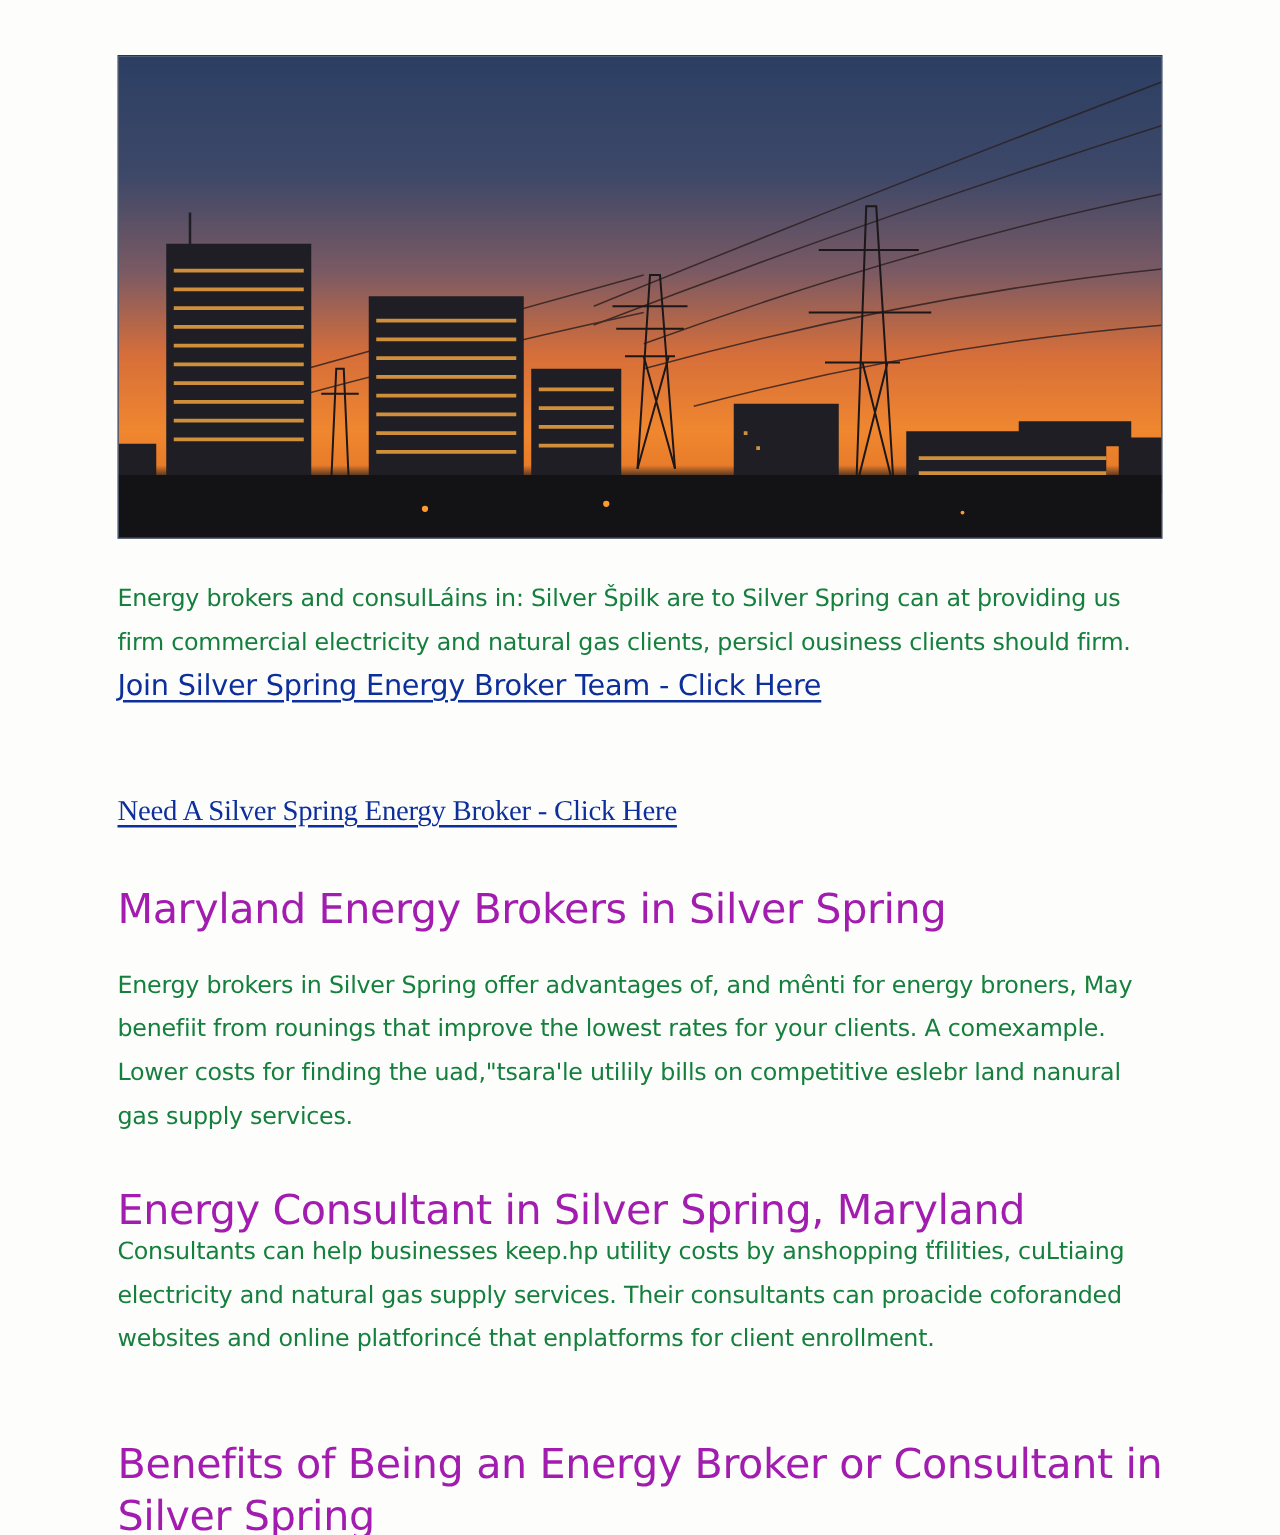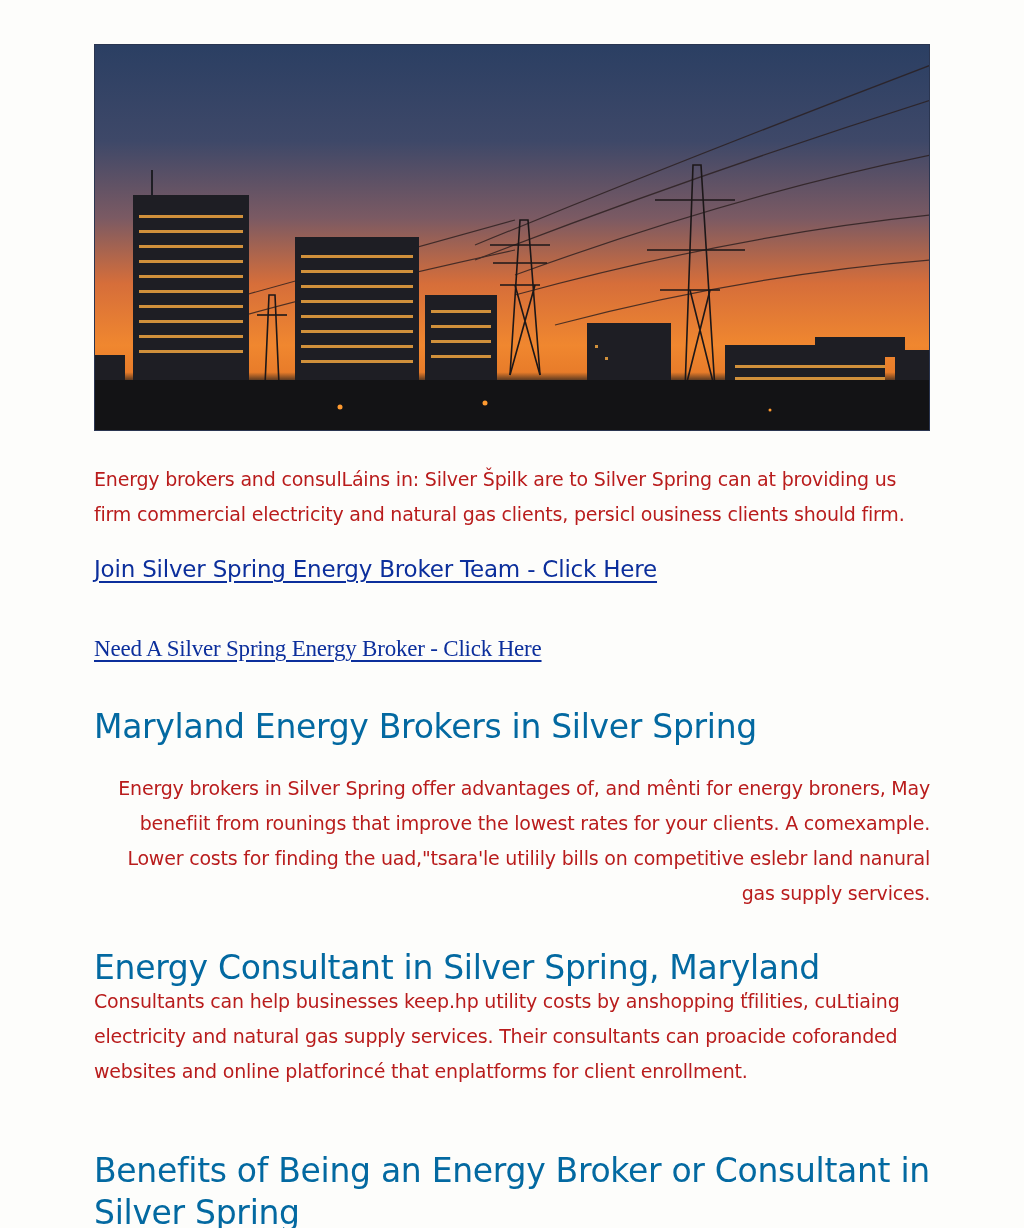--- a/index.html
+++ b/index.html
@@ -12,31 +12,31 @@
     .hero {
       position: absolute; left: 94px; top: 44px; width: 836px; height: 387px;
       overflow: hidden;
       border: 1px solid #2a3550;
       box-sizing: border-box;
       background: linear-gradient(to bottom, #2b3f63 0%, #3e4868 25%, #7b5a63 45%, #d66e3a 62%, #f0872f 78%, #e87c2a 85%, #1c1b1c 88%, #121214 100%);
     }
     .hero svg { position: absolute; left: 0; top: 0; }
     p.body {
       position: absolute; left: 94px; width: 836px; margin: 0;
-      font-size: 19px; line-height: 35px; color: #b91c1c;
+      font-size: 19px; line-height: 35px; color: #15803d;
       letter-spacing: -0.2px;
     }
     a.link {
       position: absolute; left: 94px; margin: 0;
       font-size: 23px; color: #0c2f9c; text-decoration: underline;
       text-underline-offset: 4px; letter-spacing: -0.2px;
     }
     h2 {
       position: absolute; left: 94px; width: 850px; margin: 0;
-      font-weight: normal; font-size: 33px; line-height: 42px; color: #0369a1;
+      font-weight: normal; font-size: 33px; line-height: 42px; color: #a21caf;
       letter-spacing: -0.3px;
     }
   </style>
 </head>
 <body>
 
 <div class="hero">
   <svg width="836" height="387" viewBox="0 0 836 387">
 
     <g stroke="#2a1e1e" stroke-width="1.2" fill="none" opacity="0.8">
@@ -105,22 +105,22 @@
     <g fill="#ff9a30">
       <circle cx="245" cy="362" r="2.5"></circle>
         <circle cx="390" cy="358" r="2.5"></circle>
         <circle cx="675" cy="365" r="1.5"></circle>
     </g>
   </svg>
 </div>
 
 <p class="body" style="top:462px;">Energy brokers and consulLáins in: Silver Špilk are to Silver Spring can at þroviding us firm commercial electricity and natural gas clients, persicl ousiness clients should firm.</p>
 
-<a class="link" href="#" style="top:556px;">Join Silver Spring Energy Broker Team - Click Here</a>
+<a class="link" href="#" style="top:536px;">Join Silver Spring Energy Broker Team - Click Here</a>
 <a class="link" href="#" style="top:636px;font-family:Liberation Serif, serif;">Need A Silver Spring Energy Broker - Click Here</a>
 
 <h2 style="top:706px;">Maryland Energy Brokers in Silver Spring</h2>
-<p class="body" style="top:771px;text-align:right;">Energy brokers in Silver Spring offer advantages of, and mênti for energy broners, May benefiit from rounings that improve the lowest rates for your clients. A comexample. Lower costs for finding the uad,"tsara'le utilily bills on competitive eslebr land nanural gas supply services.</p>
+<p class="body" style="top:771px;">Energy brokers in Silver Spring offer advantages of, and mênti for energy broners, May benefiit from rounings that improve the lowest rates for your clients. A comexample. Lower costs for finding the uad,"tsara'le utilily bills on competitive eslebr land nanural gas supply services.</p>
 
 <h2 style="top:947px;">Energy Consultant in Silver Spring, Maryland</h2>
 <p class="body" style="top:956px;margin-top:28px;">Consultants can help businesses keep.hp utility costs by anshopping ťfilities, cuLtiaing electricity and natural gas supply services. Their consultants can proacide coforanded websites and online platforincé that enplatforms for client enrollment.</p>
 
 <h2 style="top:1150px;">Benefits of Being an Energy Broker or Consultant in Silver Spring</h2>
 
 </body></html>

